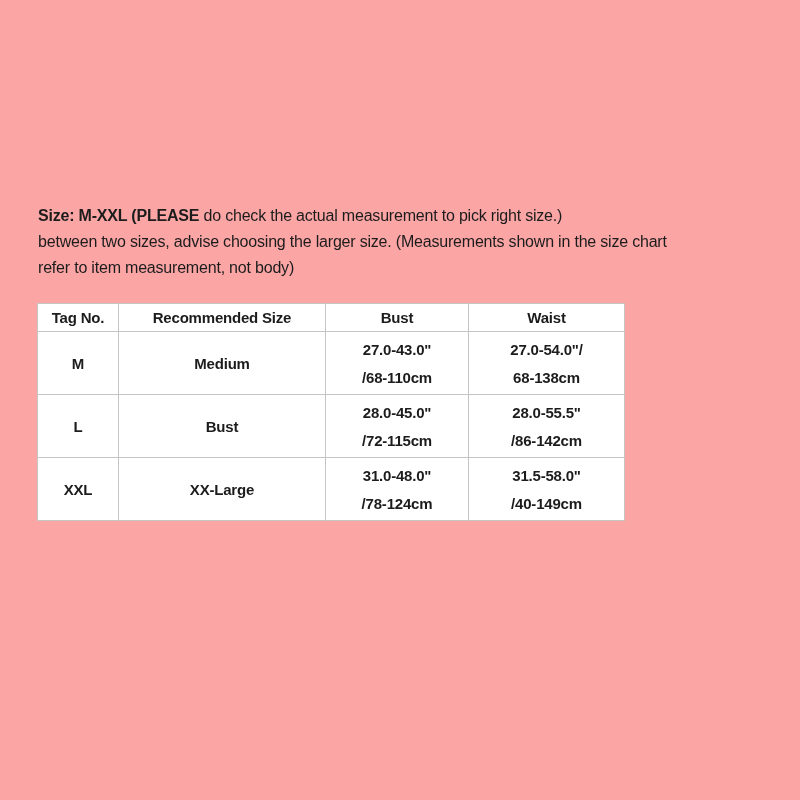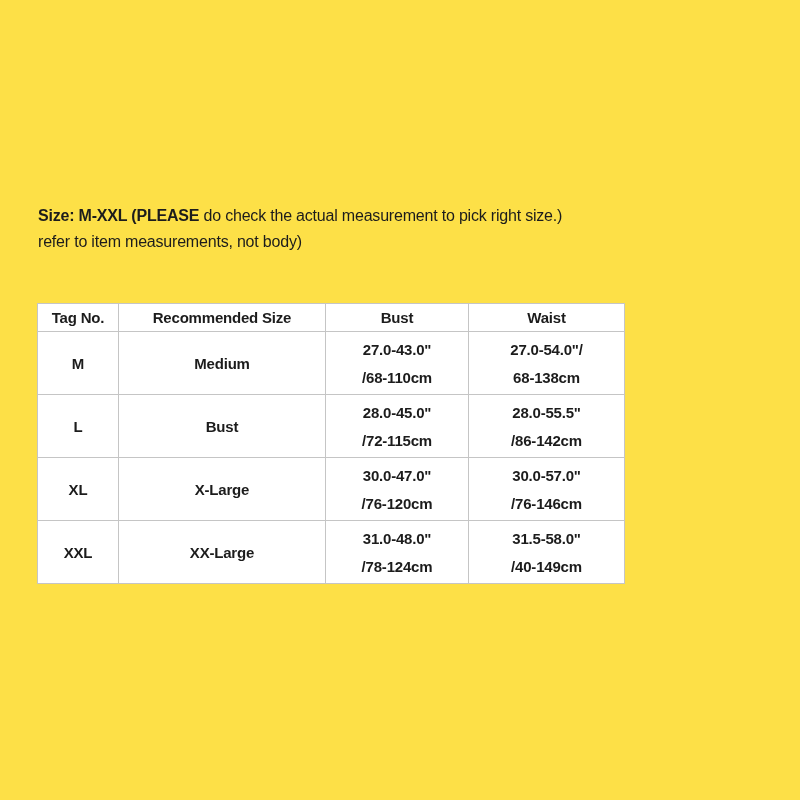--- a/index.html
+++ b/index.html
@@ -4,21 +4,21 @@
 <style>
   html, body {
     margin: 0;
     padding: 0;
     background: #ffffff;
   }
   .page {
     position: relative;
     width: 800px;
     height: 800px;
-    background: #fde047;
+    background: #fca5a5;
     overflow: hidden;
     font-family: "Liberation Sans", "DejaVu Sans", sans-serif;
   }
   
   .intro {
     position: absolute;
     left: 38px;
     top: 203px;
     width: 740px;
   }
@@ -70,21 +70,22 @@
     justify-content: center;
   }
 </style>
 </head>
 <body>
 
 <div class="page">
 
   <div class="intro">
     <p><span class="b">Size: M-XXL (PLEASE</span><span> do check the actual measurement to pick right size.)</span></p>
-    <p class="red">refer to item measurements, not body)</p>
+    <p class="red">between two sizes, advise choosing the larger size. (Measurements shown in the size chart</p>
+    <p class="red">refer to item measurement, not body)</p>
   </div>
 
   <table class="size-table">
     <thead>
       <tr>
         <th class="c1">Tag No.</th>
         <th class="c2">Recommended Size</th>
         <th class="c3">Bust</th>
         <th class="c4">Waist</th>
       </tr>
@@ -116,36 +117,20 @@
           </div>
         </td>
         <td class="c4">
           <div class="stack">
             <span>28.0-55.5"</span>
             <span>/86-142cm</span>
           </div>
         </td>
       </tr>
       <tr>
-        <td class="c1">XL</td>
-        <td class="c2">X-Large</td>
-        <td class="c3">
-          <div class="stack">
-            <span>30.0-47.0"</span>
-            <span>/76-120cm</span>
-          </div>
-        </td>
-        <td class="c4">
-          <div class="stack">
-            <span>30.0-57.0"</span>
-            <span>/76-146cm</span>
-          </div>
-        </td>
-      </tr>
-      <tr>
         <td class="c1">XXL</td>
         <td class="c2">XX-Large</td>
         <td class="c3">
           <div class="stack">
             <span>31.0-48.0"</span>
             <span>/78-124cm</span>
           </div>
         </td>
         <td class="c4">
           <div class="stack">

